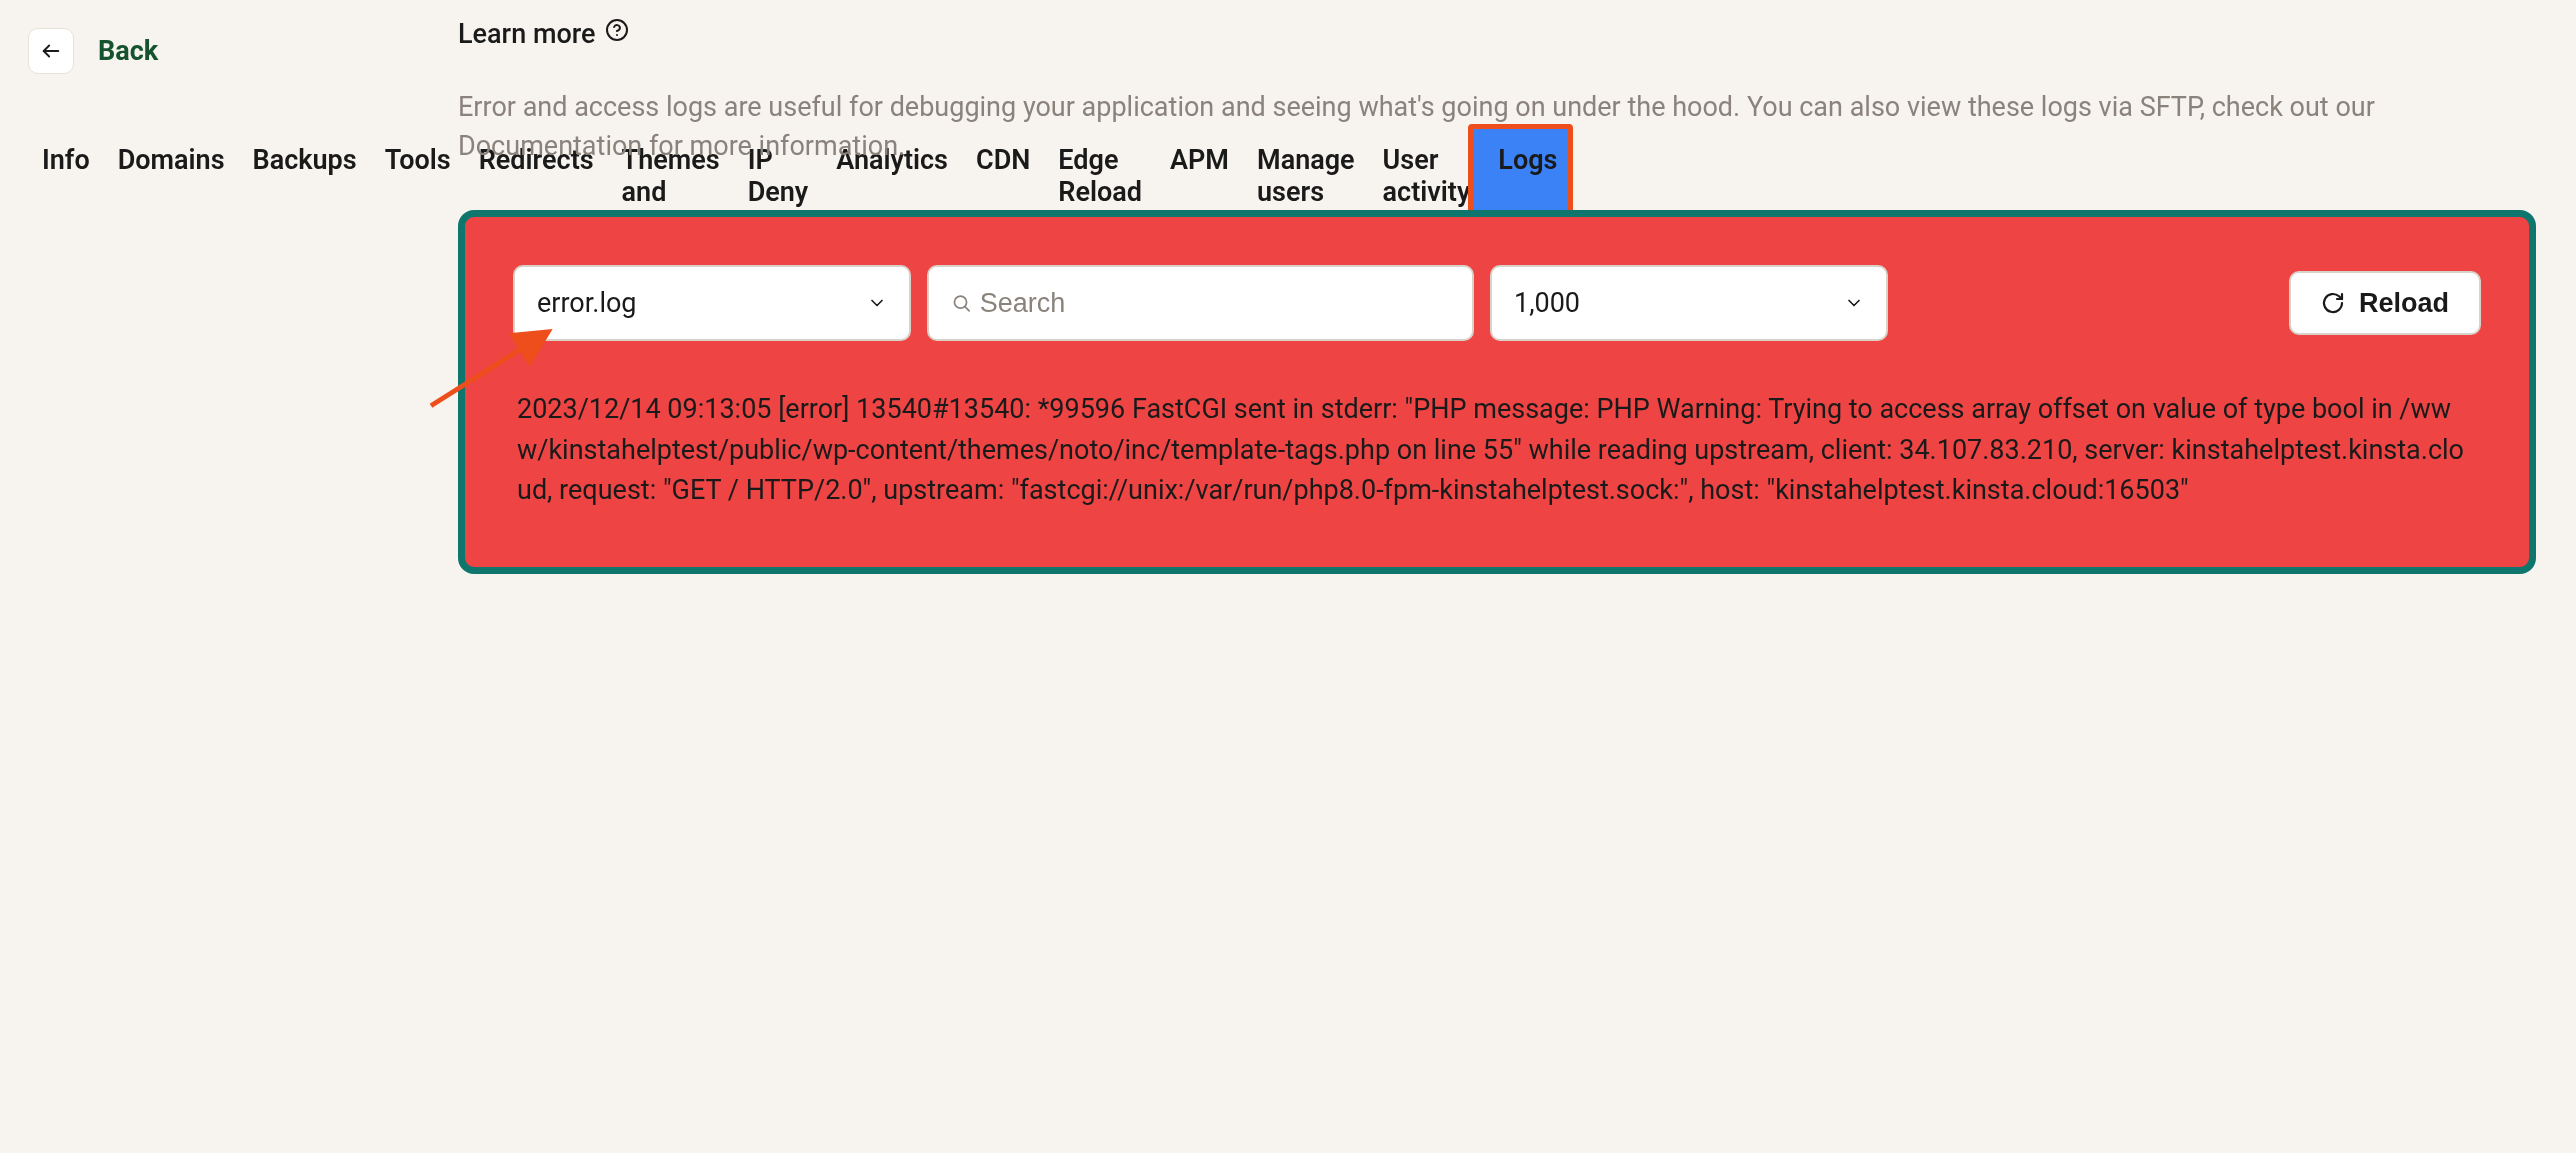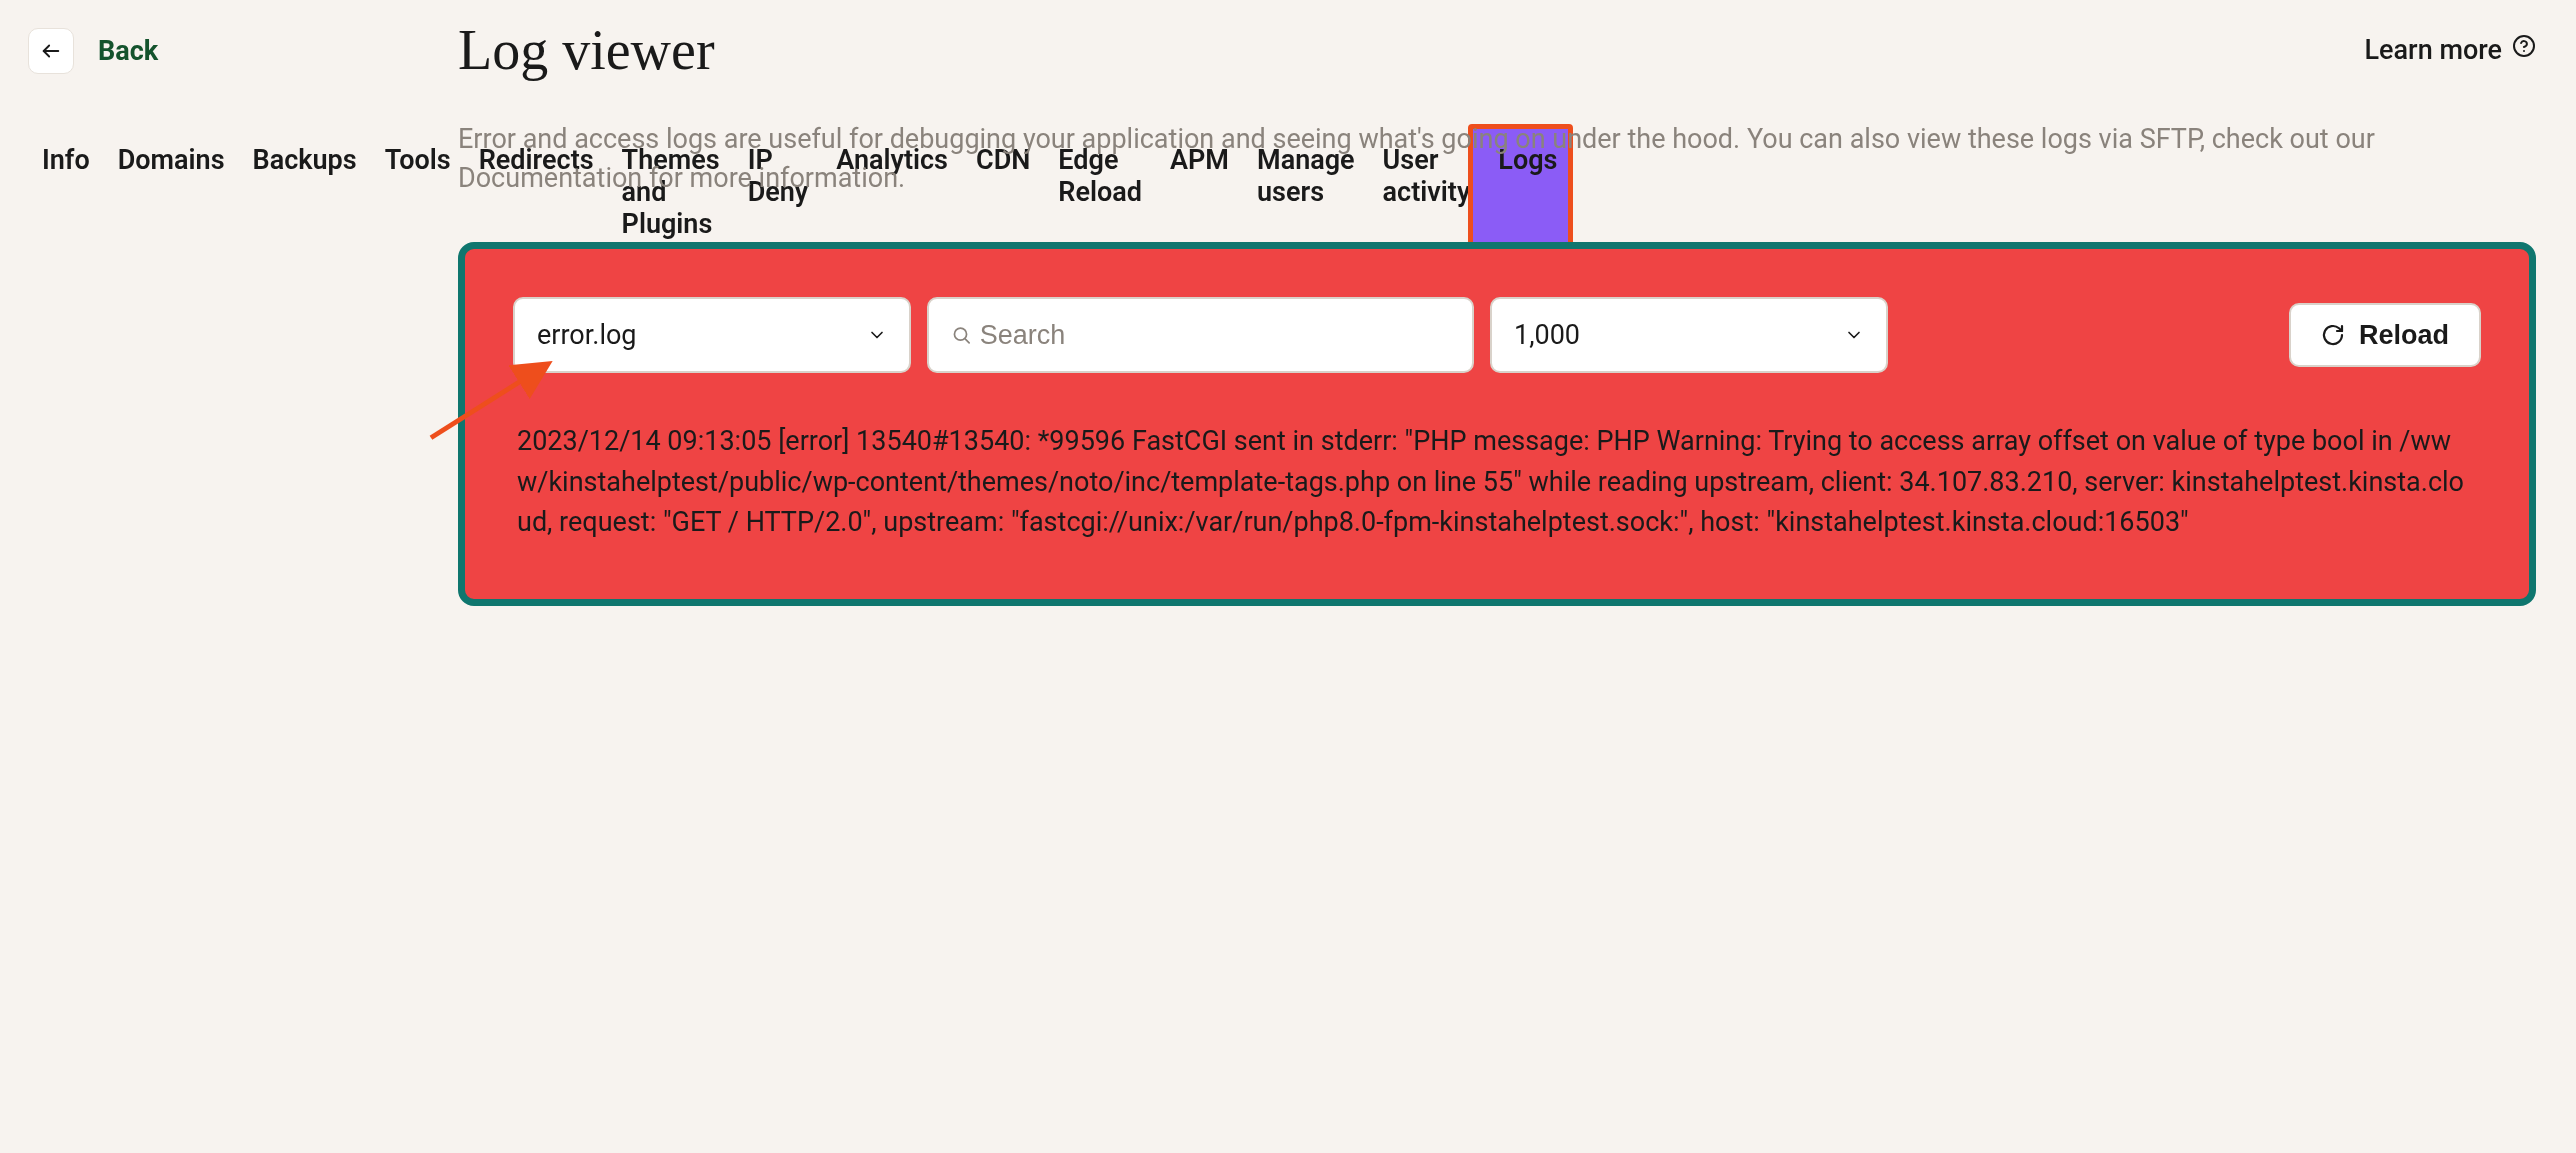--- a/index.html
+++ b/index.html
@@ -48,21 +48,21 @@
     .nav-item {
       padding: 18px 14px;
       font-size: 27px;
       font-weight: 600;
       color: #1a1a1a;
       cursor: pointer;
       border-radius: 6px;
       margin-bottom: 4px;
     }
     .nav-item.active {
-      background: #8b5cf6;
+      background: #3b82f6;
       outline: 5px solid #ee4e1c;
       outline-offset: -3px;
       border-radius: 2px;
       margin-left: -14px;
       padding-left: 28px;
     }
     .main {
       flex: 1;
       padding: 18px 40px 0 0;
       min-width: 0;
@@ -183,21 +183,20 @@
       <div class="nav-item"><span>Edge Reload</span></div>
       <div class="nav-item"><span>APM</span></div>
       <div class="nav-item"><span>Manage users</span></div>
       <div class="nav-item"><span>User activity</span></div>
       <div class="nav-item active"><span>Logs</span></div>
     </nav>
   </aside>
 
   <main class="main">
     <div class="header-row">
-      <h1 class="page-title">Log viewer</h1>
       <div class="learn-more">
         <span>Learn more</span>
         <svg viewBox="0 0 24 24" stroke-width="2" stroke-linecap="round" stroke-linejoin="round">
             <circle cx="12" cy="12" r="10"></circle>
             <path d="M9.1 9a3 3 0 0 1 5.8 1c0 2-3 3-3 3"></path>
             <line x1="12" y1="17" x2="12" y2="17.01"></line>
           </svg>
       </div>
     </div>
 

